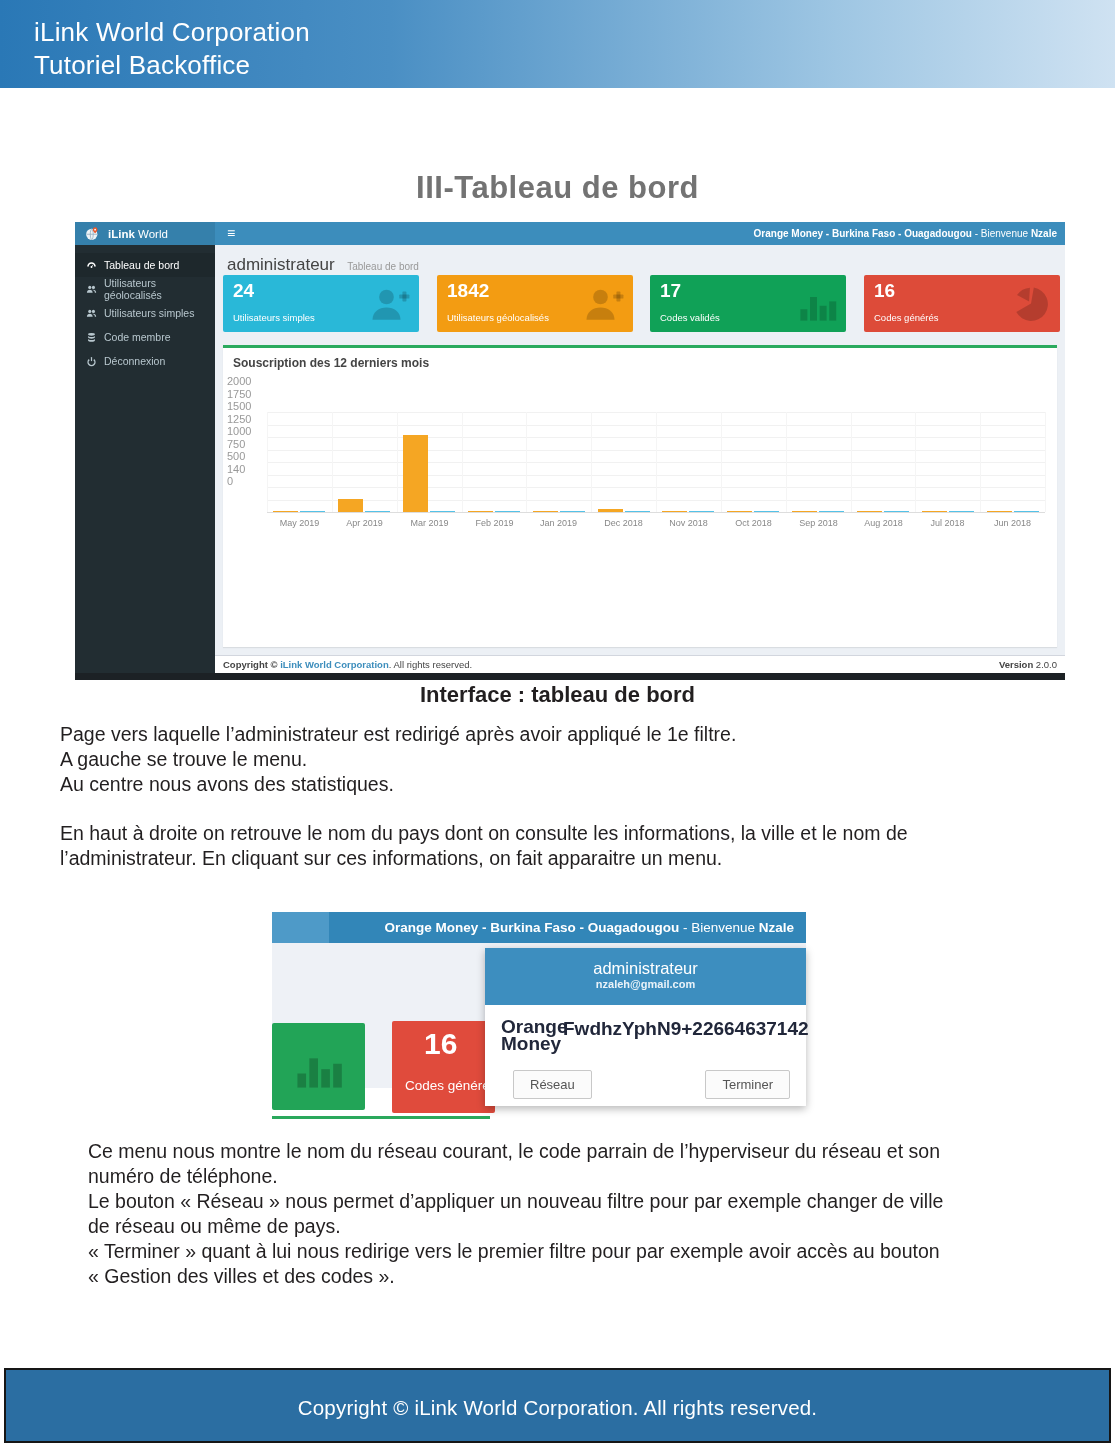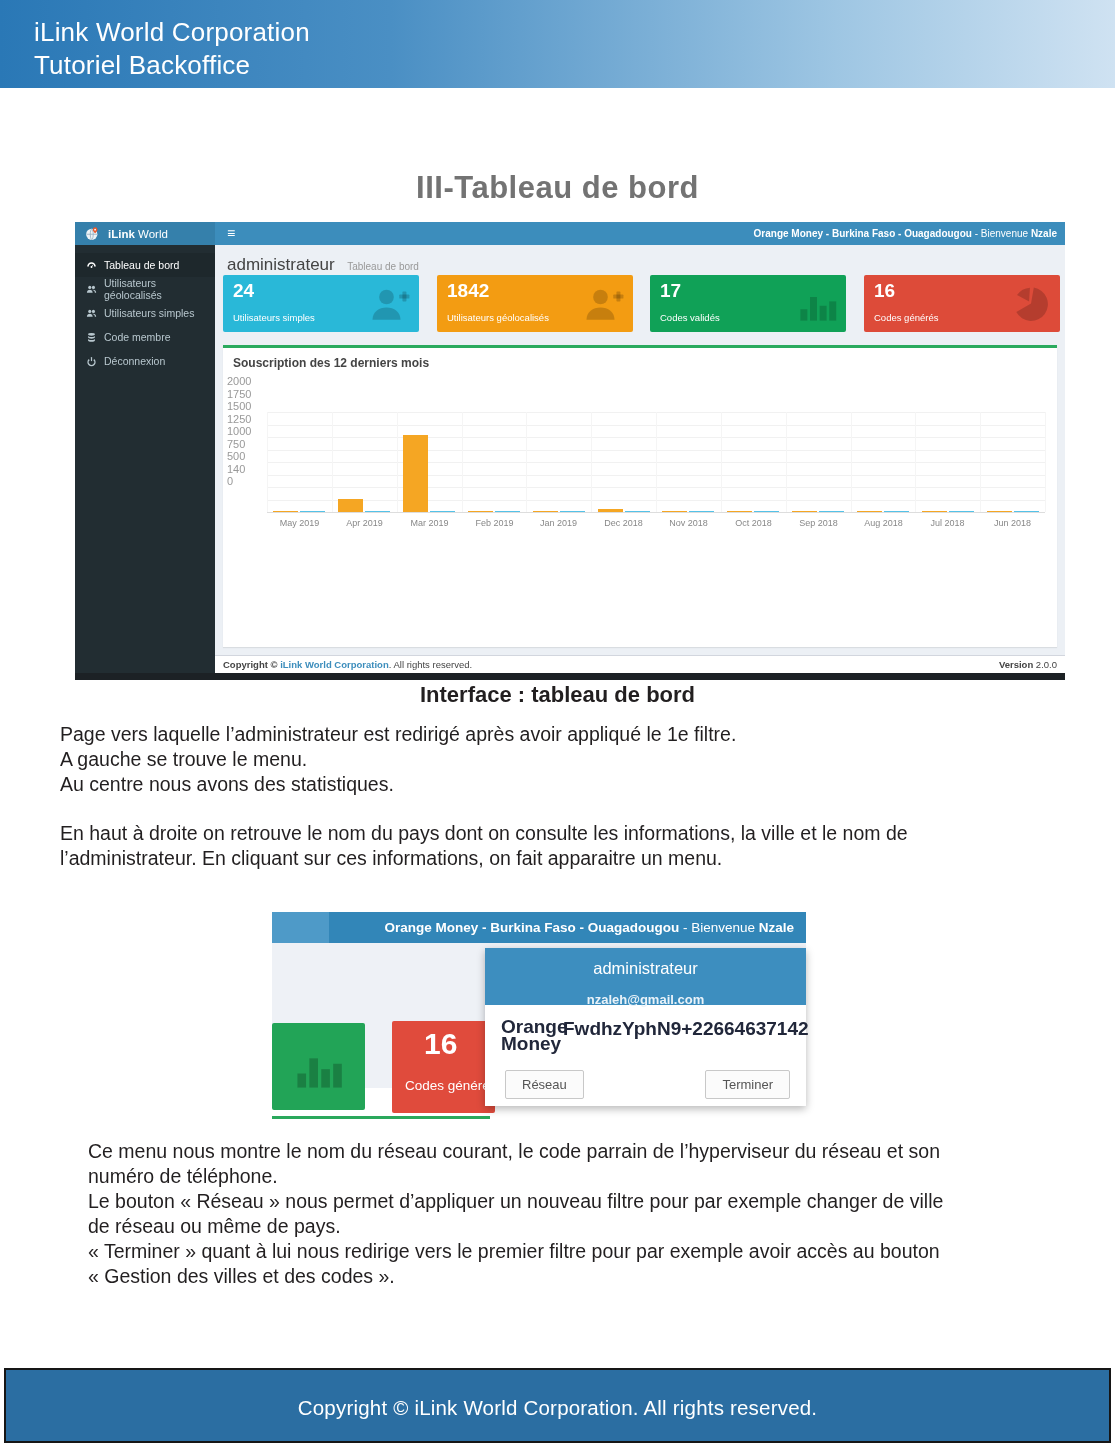--- a/index.html
+++ b/index.html
@@ -78,27 +78,27 @@
   .mini-green { left:0; top:80px; width:93px; height:87px; }
   .mini-green svg { position:absolute; left:18px; top:18px; width:56px; height:52px; fill:rgba(0,0,0,.22); }
   .mini-red { left:120px; top:78px; width:103px; height:92px; }
   .mini-red .num { position:absolute; left:32px; top:6px; font-size:30px; font-weight:bold; }
   .mini-red .lbl { position:absolute; left:13px; top:57px; font-size:13.5px; white-space:nowrap; }
   .s2-greenline { position:absolute; left:0; top:173px; width:218px; height:3px; background:#2aa85c; }
   .dropdown { position:absolute; left:213px; top:38px; width:321px; height:158px; background:#fff;
     box-shadow:0 3px 8px rgba(0,0,0,.28); }
   .dd-head { position:absolute; left:0; top:0; width:321px; height:57px; text-align:center; color:#fff; }
   .dd-head .t { margin-top:11px; font-size:16.5px; }
-  .dd-head .e { margin-top:14px; font-size:13px; font-weight:bold; color:#eaf3f9; }
+  .dd-head .e { margin-top:0; font-size:11px; font-weight:bold; color:#eaf3f9; }
   .dd-row { position:absolute; left:16px; top:70px; width:289px; display:flex; justify-content:space-between;
     font-size:19px; font-weight:bold; color:#21273a; }
   .dd-row .c1 { width:62px; line-height:17px; }
   .dd-btn { position:absolute; top:122px; font-size:13px; color:#555; background:#fbfbfb;
     border:1px solid #c8c8c8; border-radius:2px; padding:6px 16px; cursor:pointer; }
-  .dd-btn.left { left:20px; }
+  .dd-btn.left { left:28px; }
   .dd-btn.right { right:16px; }
   
   .page-footer { position:absolute; left:4px; top:1368px; width:1107px; height:75px;
     background:#2b6ea2; border:2px solid #161616; color:#fff; text-align:center;
     font-size:20.5px; padding-top:26px; letter-spacing:.2px; }
 </style>
 </head>
 <body>
 
 <div class="page">

